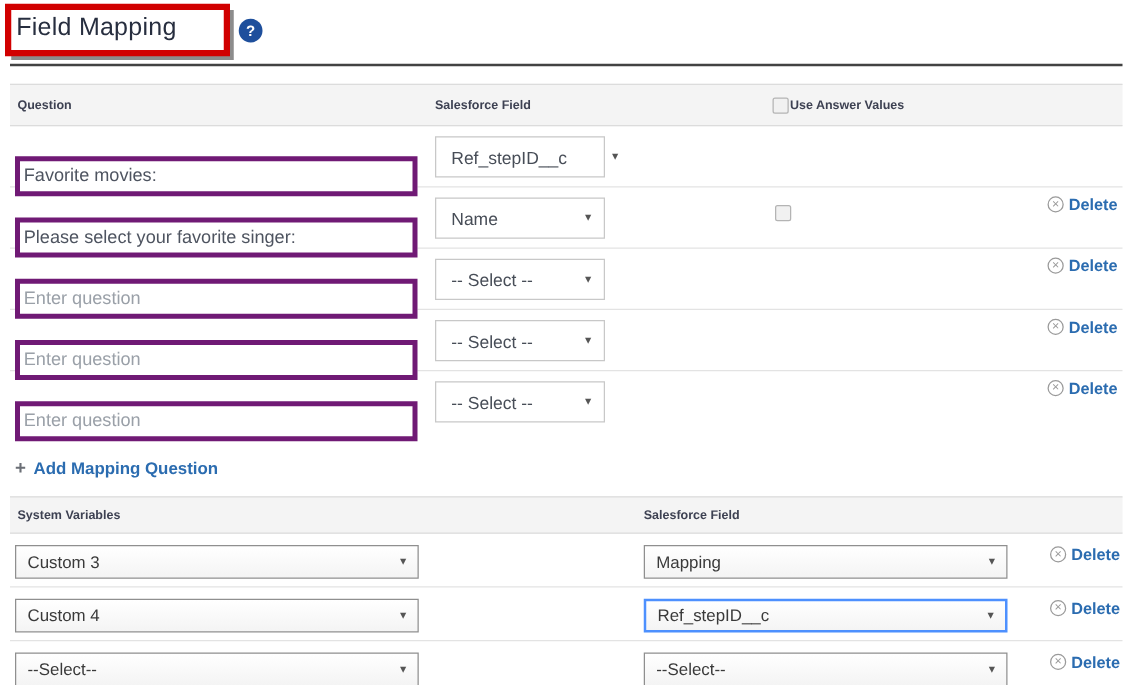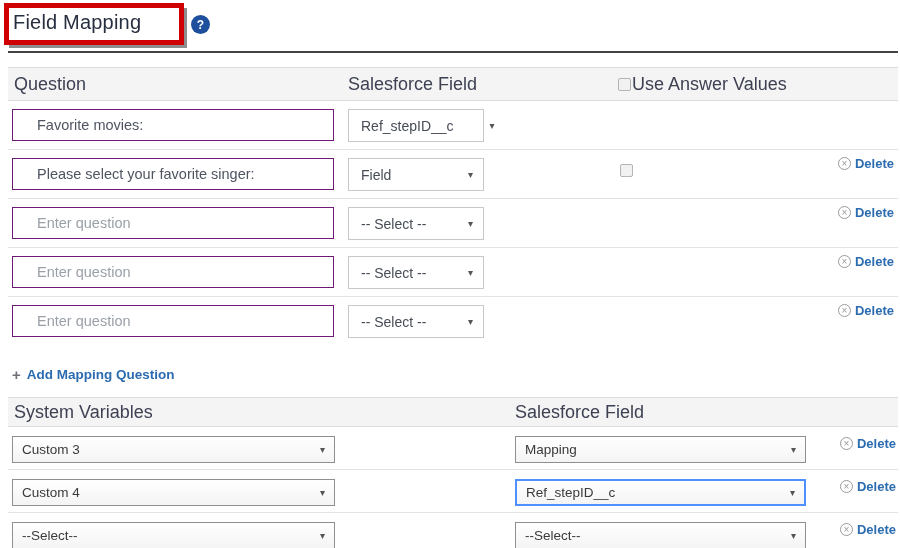--- a/index.html
+++ b/index.html
@@ -15,33 +15,33 @@
   .page-title { position:absolute; left:5px; top:11px; font-size:20px; font-weight:normal;
     color:#272e3f; letter-spacing:0.2px; }
   .help-icon { position:absolute; left:183px; top:15px; width:19px; height:19px;
     background:#1e4f9c; color:#fff; border-radius:50%; font-size:12px; font-weight:bold;
     display:flex; align-items:center; justify-content:center; cursor:pointer; }
   .rule { border-top:2px solid #424242; height:0; }
 
   
   .thead { position:relative; background:#f4f4f4; border-top:1px solid #dcdcdc;
     border-bottom:1px solid #dcdcdc; display:flex; align-items:center; }
-  .th { font-size:18px; font-weight:normal; color:#3d4152; }
+  .th { font-size:10px; font-weight:bold; color:#3d4152; }
   .row { position:relative; border-bottom:1px solid #e3e3e3; }
   .row.last { border-bottom:none; }
 
   
   .t1-head { margin-top:14px; height:34px; }
   .t1-head .th-question { padding-left:6px; }
   .t1-head .th-sf { position:absolute; left:340px; }
   .t1-head .th-uav { position:absolute; left:610px; display:flex; align-items:center; gap:1px; }
   .t1-row { height:49px; padding:8px 0 0 4px; }
   .t1-row.last { height:48px; }
-  .q-input { width:322px; height:32px; border:1px solid #701a75; background:#fff;
-    padding:0 24px; font-size:14.5px; color:#4e5460; font-family:inherit; outline:none; }
+  .q-input { width:322px; height:32px; border:4px solid #701a75; background:#fff;
+    padding:0 3px; font-size:14.5px; color:#4e5460; font-family:inherit; outline:none;margin-top:16px; }
   .q-input::placeholder { color:#9aa0a8; opacity:1; }
   .fake-select { border:1px solid #c8c8c8; background:#fff; display:flex;
     align-items:center; justify-content:space-between; cursor:pointer;gap:36px; }
   .t1-select { position:absolute; left:340px; top:8px; width:136px; height:33px;
     padding:0 10px 0 12px; font-size:14px; color:#474d57; }
   .arrow { font-size:10px; color:#555; line-height:1; }
   .cbx { appearance:none; -webkit-appearance:none; width:13px; height:13px;
     border:1px solid #b4b4b4; background:#f1f1f1; border-radius:2px; cursor:pointer; display:inline-block; }
   .row-cbx { position:absolute; left:612px; top:14px; }
   .delete-link { position:absolute; right:4px; top:6px; display:flex; align-items:center;
@@ -96,21 +96,21 @@
         <input class="q-input" value="Favorite movies:" style="">
         <div class="fake-select t1-select">
           <span>Ref_stepID__c</span>
           <span class="arrow">▾</span>
         </div>
       </div>
 
       <div class="row t1-row">
         <input class="q-input" value="Please select your favorite singer:" style="">
         <div class="fake-select t1-select">
-          <span>Field</span>
+          <span>Name</span>
           <span class="arrow">▾</span>
         </div>
         <input type="checkbox" class="cbx row-cbx" style="">
         <a class="delete-link">
           <span class="del-icon">×</span>
           <span class="del-text">Delete</span>
         </a>
       </div>
 
       <div class="row t1-row">

